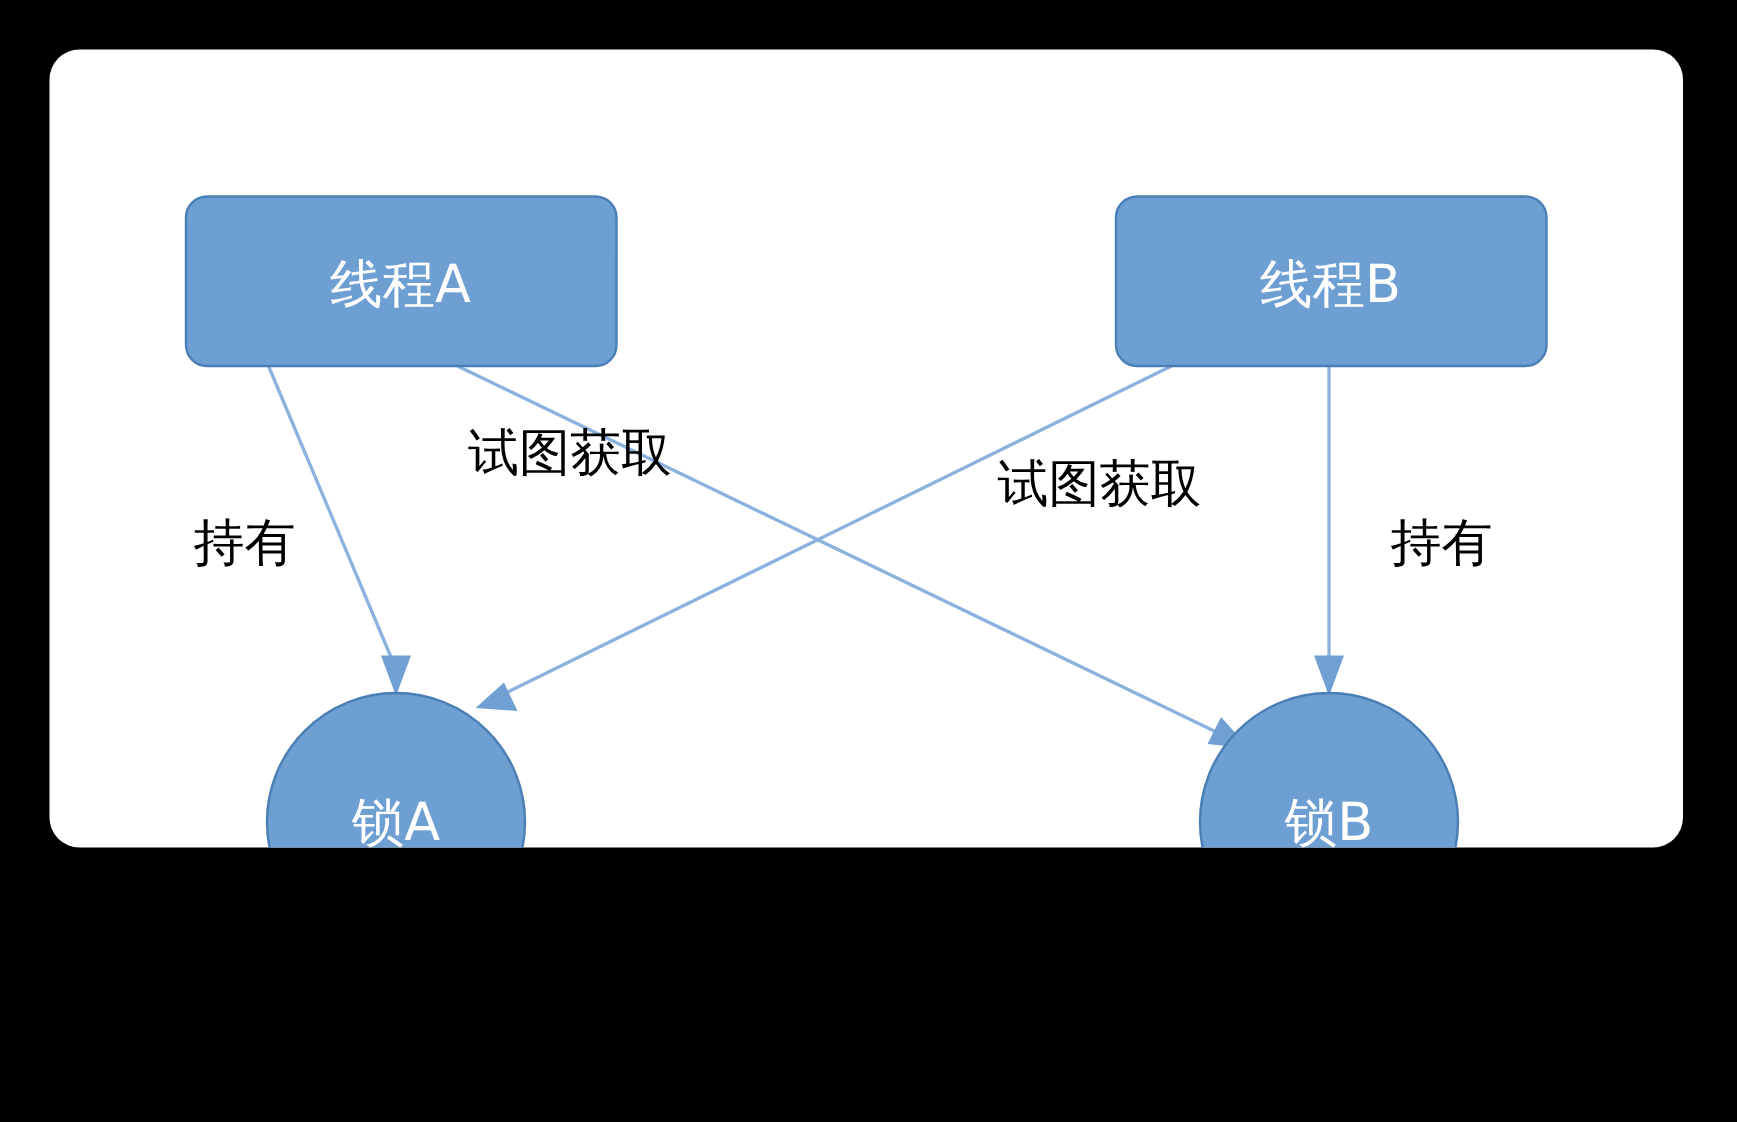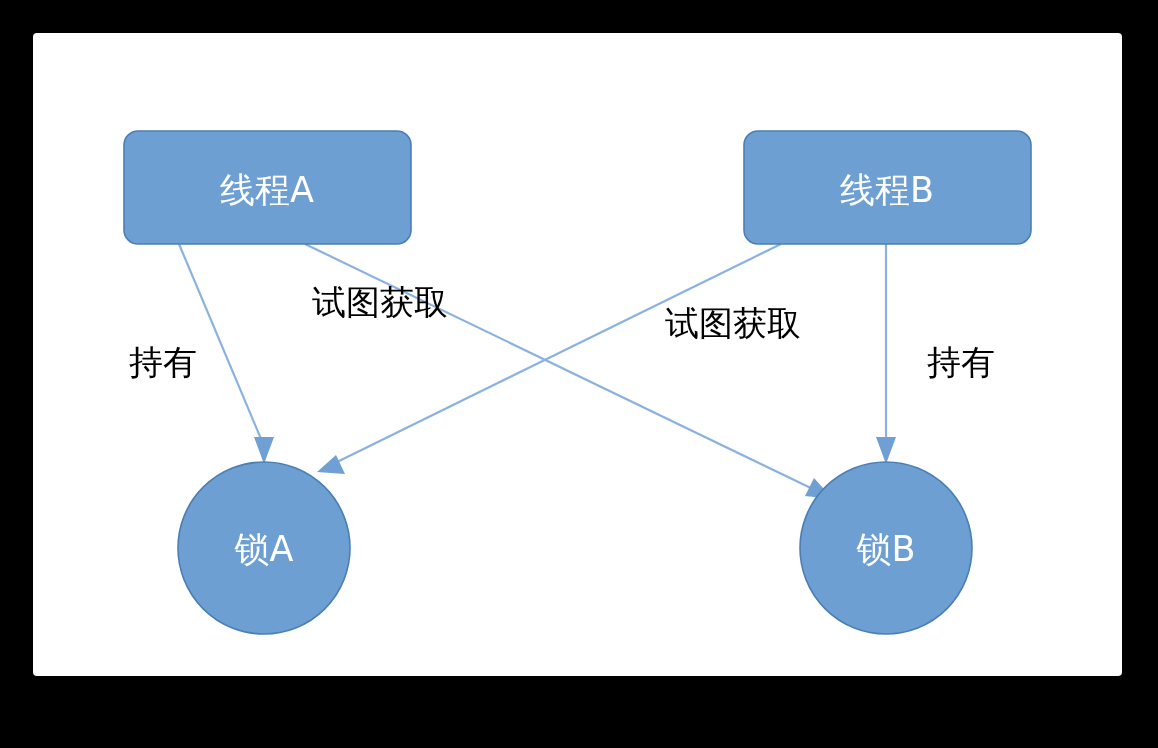--- a/index.html
+++ b/index.html
@@ -15,23 +15,23 @@
     position: relative;
     width: 1158px;
     height: 748px;
     background: #000000;
   }
   #card {
     position: absolute;
     left: 33px;
     top: 33px;
     width: 1089px;
-    height: 643px;
+    height: 532px;
     background: #ffffff;
-    border-radius: 4px;
+    border-radius: 20px;
     overflow: hidden;
   }
   #diagram {
     position: absolute;
     left: 0;
     top: 0;
     width: 1089px;
     height: 679px;
     display: block;
   }

